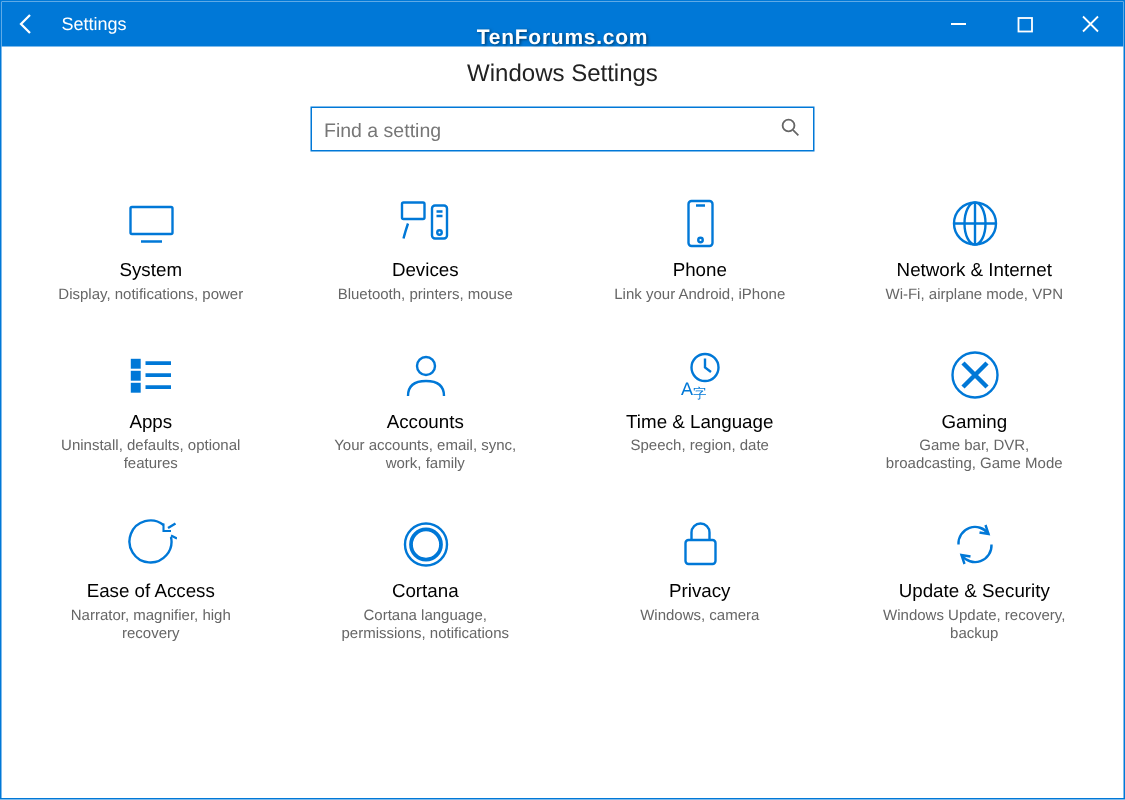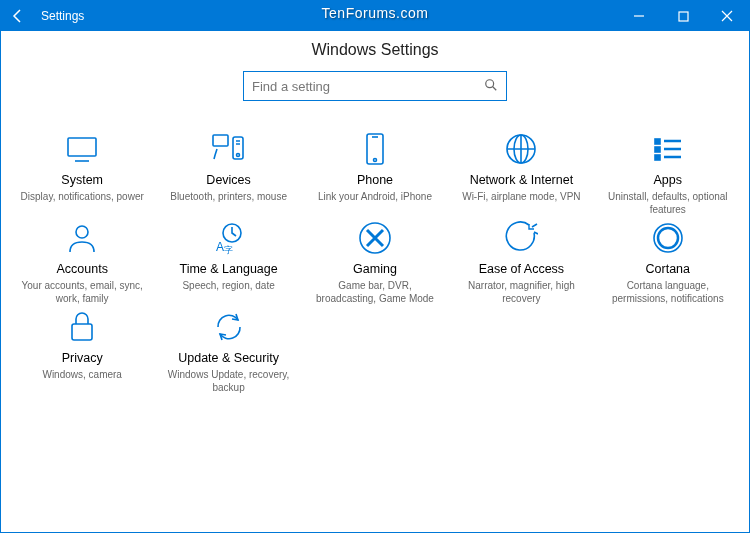--- a/index.html
+++ b/index.html
@@ -22,22 +22,22 @@
     text-align: center;
   }
   .back-btn {
     width: 34px; height: 30px;
     display: flex; align-items: center; justify-content: center;
   }
   .back-btn svg { stroke: #fff; }
   .app-title { margin-left: 6px; }
   .watermark {
     position: absolute; left: 50%; transform: translateX(-50%);
-    top: 4px;
-    font-weight: normal; color: #fff; font-size: 14px;
+    top: 15px;
+    font-weight: bold; color: #fff; font-size: 14px;
     text-shadow: 1px 1px 2px rgba(0,0,0,0.5);
     letter-spacing: 0.5px;
     pointer-events: none;
   }
   .win-controls { margin-left: auto; display: flex; }
   .win-btn {
     width: 44px; height: 30px;
     display:flex; align-items:center; justify-content:center;
   }
   .win-btn svg { stroke: #fff; }
@@ -45,35 +45,35 @@
     text-align: center;
     font-size: 16px;
     font-weight: 400;
     margin-top: 10px;
     color: #222;
   }
   .search-wrap {
     display:flex; justify-content:center; margin-top:12px;
   }
   .search-box {
-    width: 264px; height: 30px;
+    width: 336px; height: 30px;
     border: 1px solid #0078d7;
     display:flex; align-items:center;
     padding: 0 8px;
     font-size: 13px;
     color: #777;
   }
   .search-box span.placeholder { flex:1; text-align:left; }
   .search-icon { color:#555; }
   .grid {
     margin-top: 30px;
     display: grid;
-    grid-template-columns: repeat(5, 1fr);
+    grid-template-columns: repeat(4, 1fr);
     padding: 0 8px;
-    row-gap: 4px;
+    row-gap: 28px;
   }
   .tile {
     display:flex; flex-direction:column; align-items:center;
     text-align:center; padding: 0 6px;
     cursor: default;
   }
   .tile .icon {
     width: 36px; height: 36px;
     display:flex; align-items:center; justify-content:center;
     margin-bottom: 6px;

